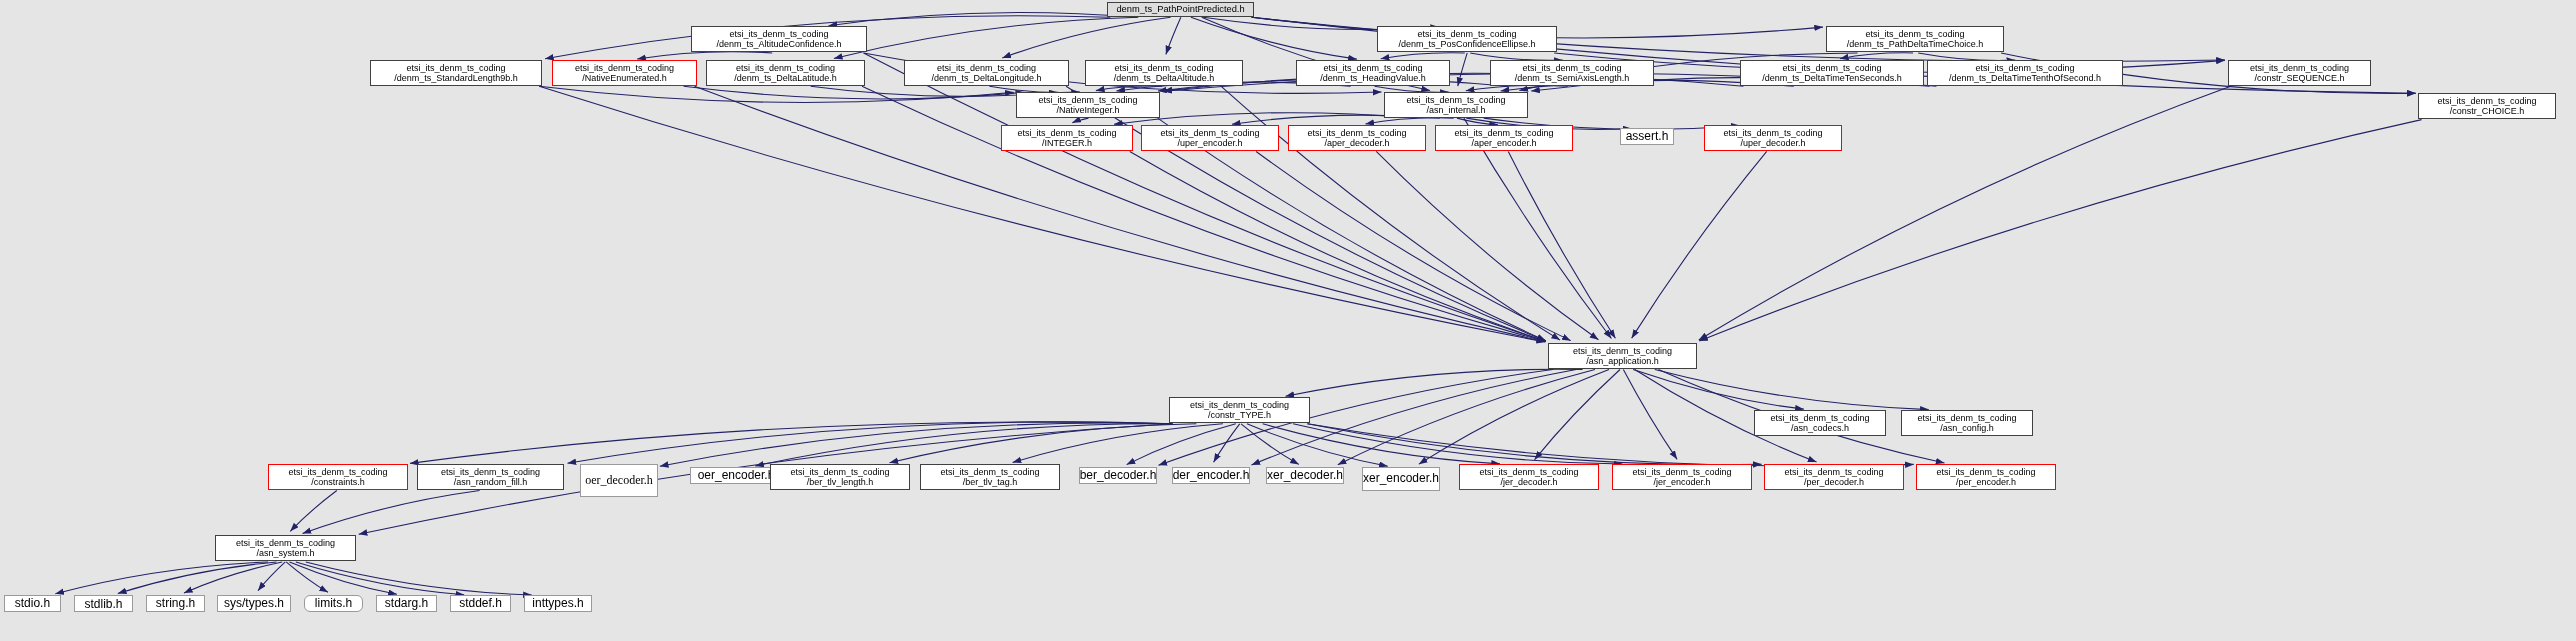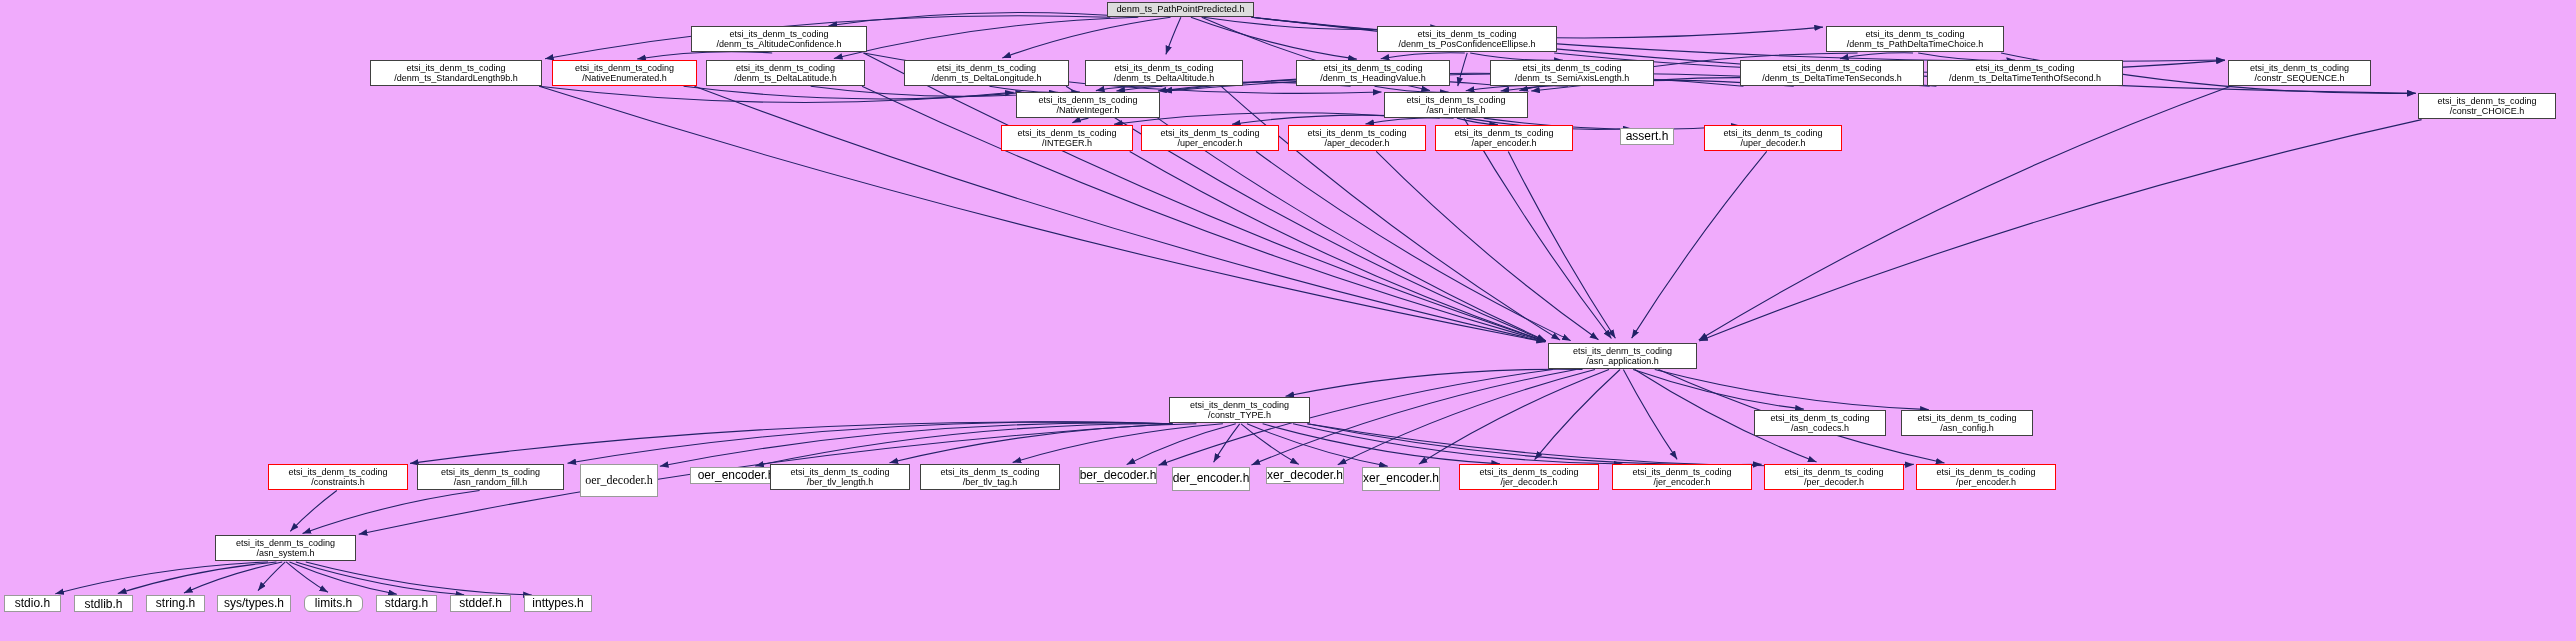--- a/index.html
+++ b/index.html
@@ -4,21 +4,21 @@
 <style>
   html, body {
     margin: 0;
     padding: 0;
     background: #ffffff;
   }
   #graph {
     position: relative;
     width: 2576px;
     height: 642px;
-    background: #f0abfc;
+    background: #e5e5e5;
     font-family: "Liberation Sans", sans-serif;
     overflow: hidden;
   }
   #edges {
     position: absolute;
     left: 0;
     top: 0;
     width: 2576px;
     height: 642px;
     pointer-events: none;
@@ -192,21 +192,21 @@
       <div class="node n-dark s2" style="left: 1754px; top: 410px; width: 132px; height: 26px;"><span class="ln">etsi_its_denm_ts_coding</span><span class="ln">/asn_codecs.h</span></div>
       <div class="node n-dark s2" style="left: 1901px; top: 410px; width: 132px; height: 26px;"><span class="ln">etsi_its_denm_ts_coding</span><span class="ln">/asn_config.h</span></div>
       <div class="node n-dark s2" style="left: 1169px; top: 397px; width: 141px; height: 26px;"><span class="ln">etsi_its_denm_ts_coding</span><span class="ln">/constr_TYPE.h</span></div>
       <div class="node n-red s2" style="left: 268px; top: 464px; width: 140px; height: 26px;"><span class="ln">etsi_its_denm_ts_coding</span><span class="ln">/constraints.h</span></div>
       <div class="node n-dark s2" style="left: 417px; top: 464px; width: 147px; height: 26px;"><span class="ln">etsi_its_denm_ts_coding</span><span class="ln">/asn_random_fill.h</span></div>
       <div class="node n-grey sm" style="left: 580px; top: 464px; width: 78px; height: 33px; font-family: Liberation Serif, serif;"><span class="ln">oer_decoder.h</span></div>
       <div class="node n-grey sm" style="left: 690px; top: 467px; width: 92px; height: 17px;"><span class="ln">oer_encoder.h</span></div>
       <div class="node n-dark s2" style="left: 770px; top: 464px; width: 140px; height: 26px;"><span class="ln">etsi_its_denm_ts_coding</span><span class="ln">/ber_tlv_length.h</span></div>
       <div class="node n-dark s2" style="left: 920px; top: 464px; width: 140px; height: 26px;"><span class="ln">etsi_its_denm_ts_coding</span><span class="ln">/ber_tlv_tag.h</span></div>
       <div class="node n-grey sm" style="left: 1079px; top: 467px; width: 78px; height: 17px;"><span class="ln">ber_decoder.h</span></div>
-      <div class="node n-grey sm" style="left: 1172px; top: 467px; width: 78px; height: 24px;"><span class="ln">der_encoder.h</span></div>
+      <div class="node n-grey sm" style="left: 1172px; top: 467px; width: 78px; height: 17px;"><span class="ln">der_encoder.h</span></div>
       <div class="node n-grey sm" style="left: 1266px; top: 467px; width: 78px; height: 17px;"><span class="ln">xer_decoder.h</span></div>
       <div class="node n-grey sm" style="left: 1362px; top: 467px; width: 78px; height: 24px;"><span class="ln">xer_encoder.h</span></div>
       <div class="node n-red s2" style="left: 1459px; top: 464px; width: 140px; height: 26px;"><span class="ln">etsi_its_denm_ts_coding</span><span class="ln">/jer_decoder.h</span></div>
       <div class="node n-red s2" style="left: 1612px; top: 464px; width: 140px; height: 26px;"><span class="ln">etsi_its_denm_ts_coding</span><span class="ln">/jer_encoder.h</span></div>
       <div class="node n-red s2" style="left: 1764px; top: 464px; width: 140px; height: 26px;"><span class="ln">etsi_its_denm_ts_coding</span><span class="ln">/per_decoder.h</span></div>
       <div class="node n-red s2" style="left: 1916px; top: 464px; width: 140px; height: 26px;"><span class="ln">etsi_its_denm_ts_coding</span><span class="ln">/per_encoder.h</span></div>
       <div class="node n-dark s2" style="left: 215px; top: 535px; width: 141px; height: 26px;"><span class="ln">etsi_its_denm_ts_coding</span><span class="ln">/asn_system.h</span></div>
       <div class="node n-grey sm" style="left: 3.9px; top: 595px; width: 57px; height: 17px;"><span class="ln">stdio.h</span></div>
       <div class="node n-grey sm" style="left: 74px; top: 595px; width: 59px; height: 17px; justify-content: flex-end;"><span class="ln">stdlib.h</span></div>
       <div class="node n-grey sm" style="left: 146px; top: 595px; width: 59px; height: 17px;"><span class="ln">string.h</span></div>

